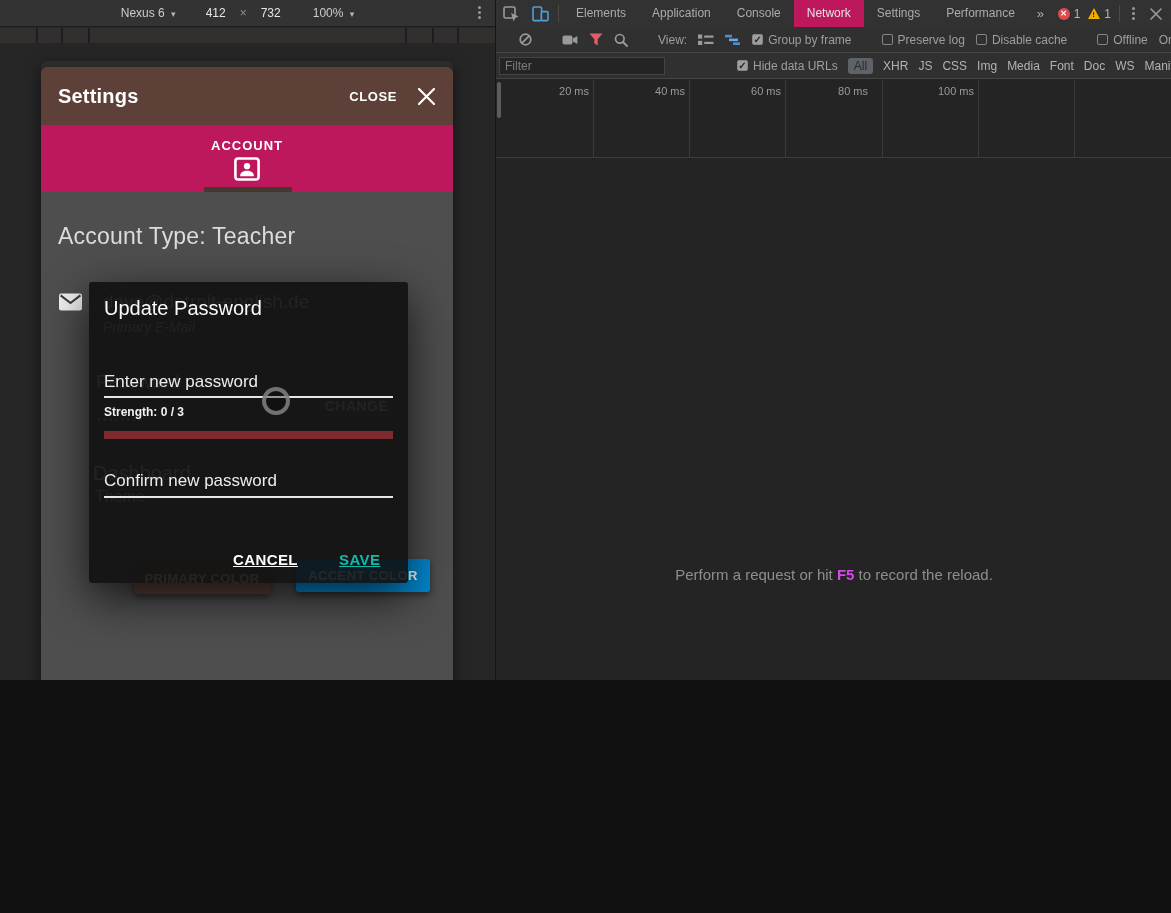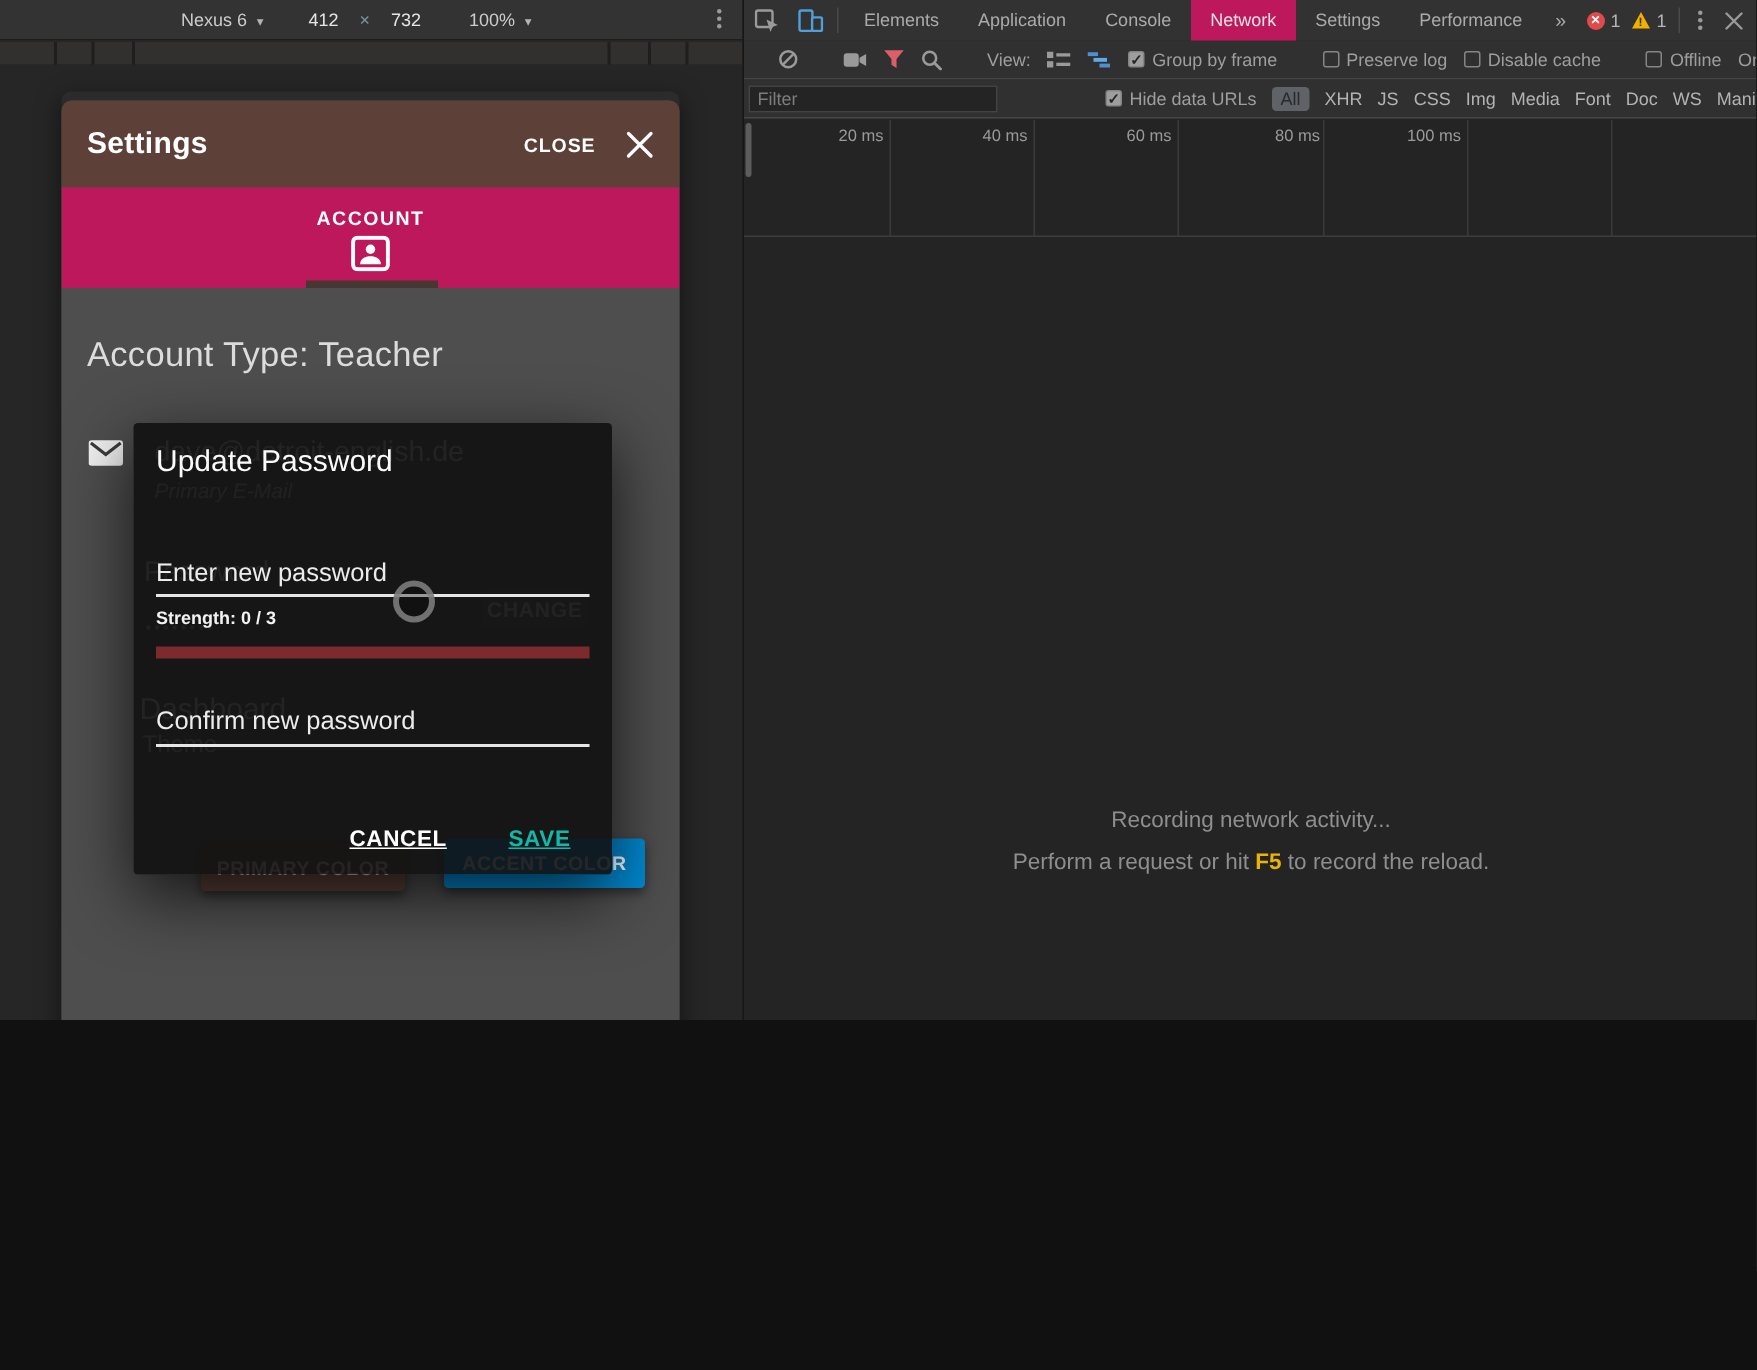--- a/index.html
+++ b/index.html
@@ -145,21 +145,21 @@
   .filter-input::placeholder { color:#7d7d7d; opacity:1; }
   .pill { background:#5f6368; color:#292a2c; border-radius:3px; padding:1px 6px; cursor:pointer; }
   .ftype { color:#b3b3b3; cursor:pointer; }
   .timeline { position:absolute; left:0; top:80px; width:676px; height:78px; border-bottom:1px solid #3c3c3c; }
   .gridline { position:absolute; top:0; width:1px; height:78px; background:#3a3a3a; }
   .tick-label { position:absolute; top:5px; width:56px; text-align:right; font-size:11px; color:#9a9a9a; }
   .mini-scroll { position:absolute; left:1px; top:2px; width:4px; height:36px; background:#5c5c5c; border-radius:2px; }
   .empty-msg { position:absolute; left:0; width:676px; text-align:center; color:#8e8e8e; font-size:15px; }
   .msg1 { top:538px; }
   .msg2 { top:566px; }
-  .msg2 b { color:#eab308; }
+  .msg2 b { color:#d946ef; }
   svg { display:block; }
 </style>
 </head>
 <body>
 
 <div class="root">
 
   <div class="left-pane">
 
     <div class="device-toolbar">
@@ -390,23 +390,22 @@
       <span class="mini-scroll"></span>
       <i class="gridline" style="left:97px"></i>
       <i class="gridline" style="left:193px"></i>
       <i class="gridline" style="left:289px"></i>
       <i class="gridline" style="left:386px"></i>
       <i class="gridline" style="left:482px"></i>
       <i class="gridline" style="left:578px"></i>
       <span class="tick-label" style="left:37px">20 ms</span>
       <span class="tick-label" style="left:133px">40 ms</span>
       <span class="tick-label" style="left:229px">60 ms</span>
-      <span class="tick-label" style="left:328px">80 ms</span>
+      <span class="tick-label" style="left:316px">80 ms</span>
       <span class="tick-label" style="left:422px">100 ms</span>
     </div>
 
-    <div class="empty-msg msg1">Recording network activity...</div>
     <div class="empty-msg msg2">
       <span>Perform a request or hit </span><b>F5</b><span> to record the reload.</span>
     </div>
 
   </div>
 </div>
 
 </body></html>

